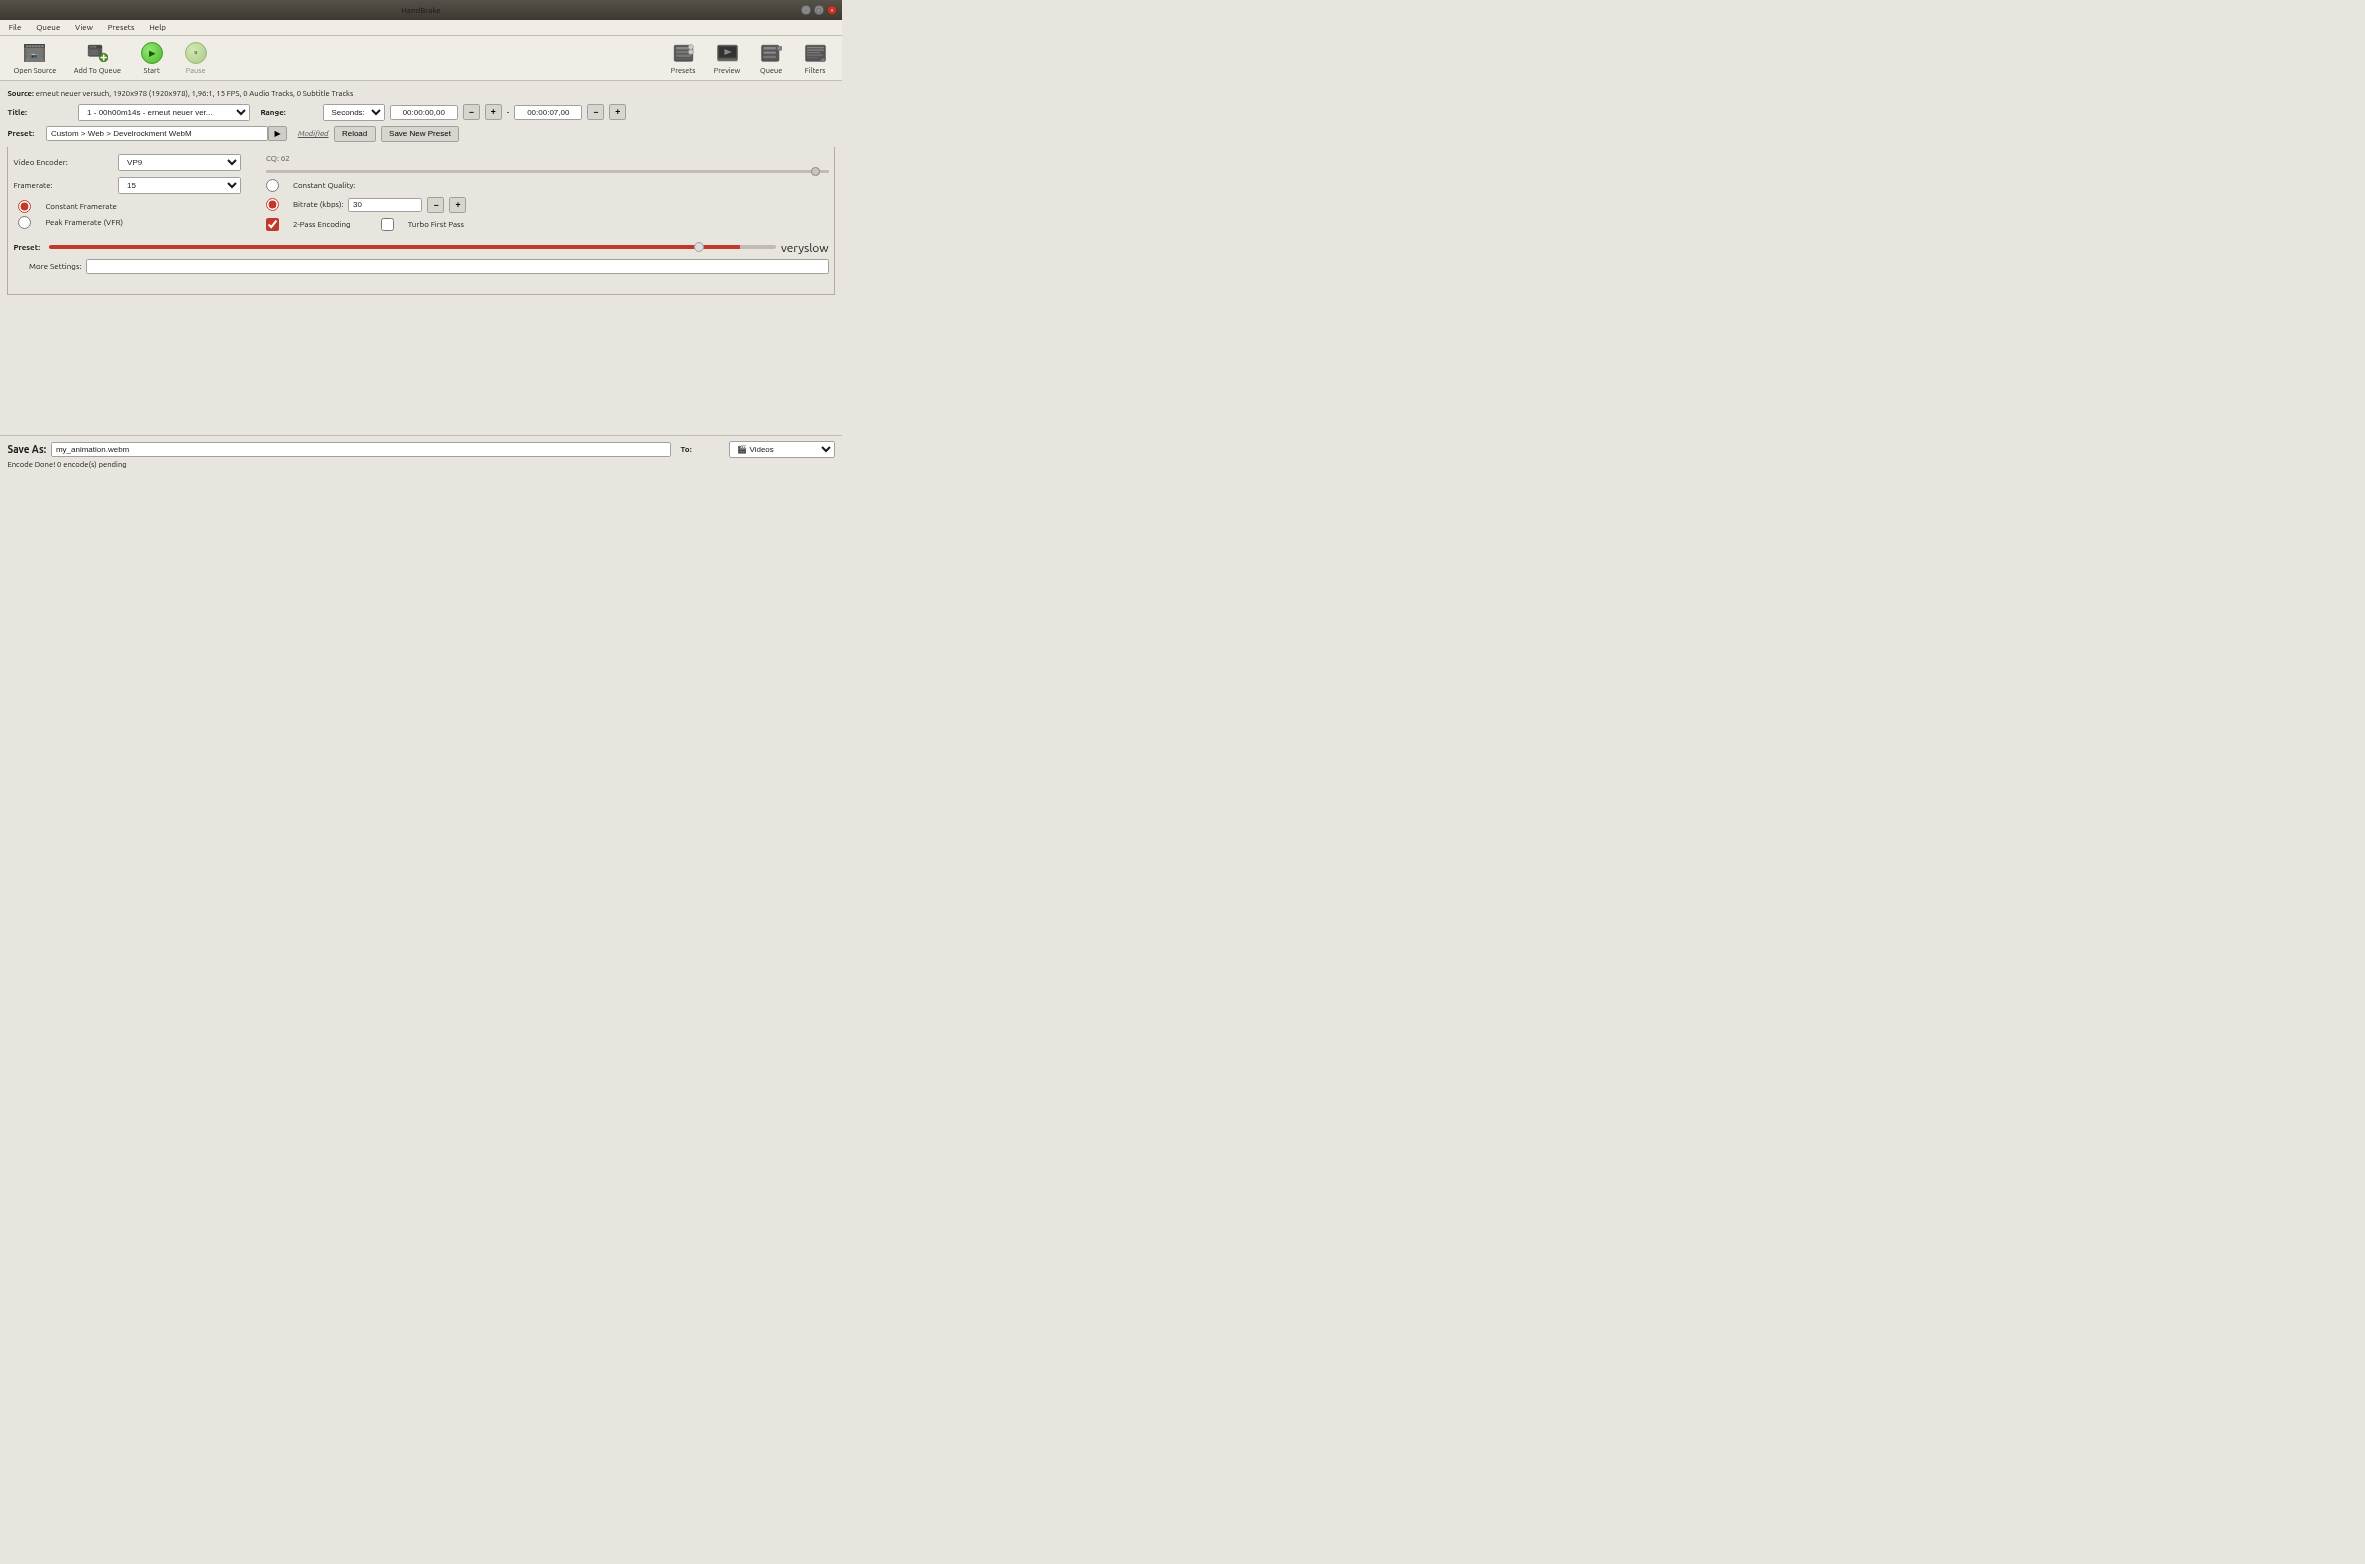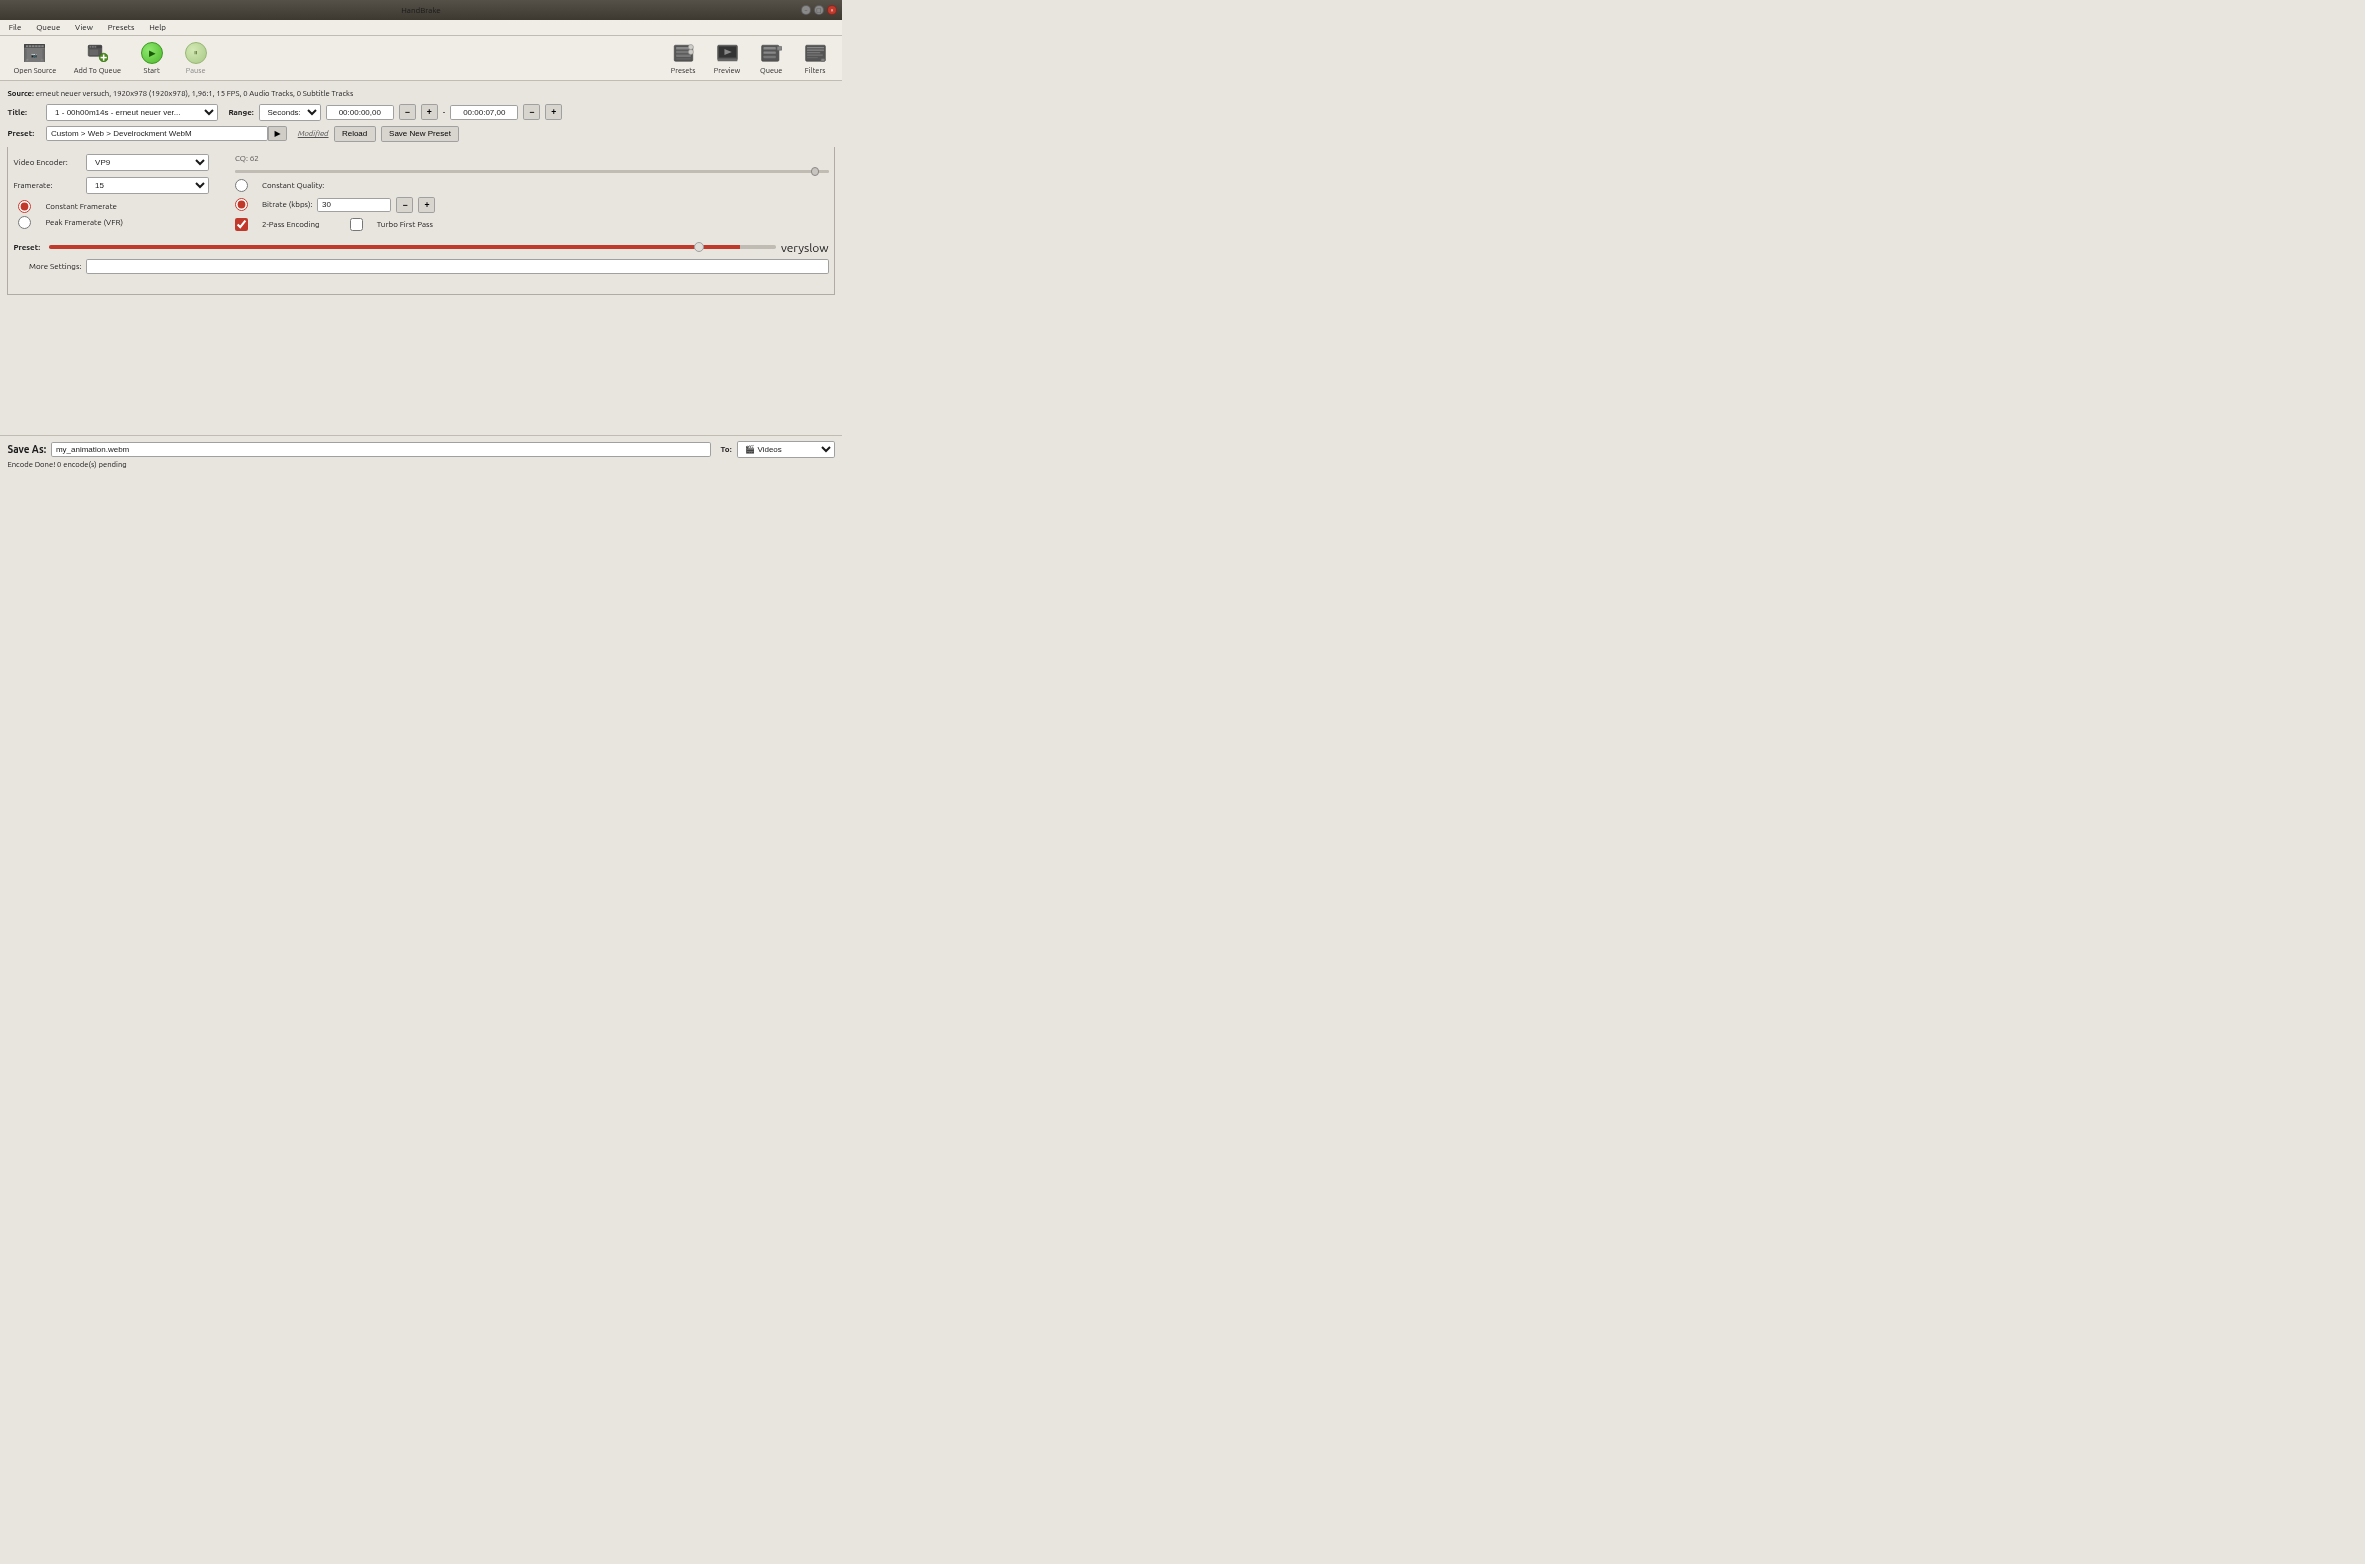--- a/index.html
+++ b/index.html
@@ -158,21 +158,21 @@
 
     
     select, input[type="text"] {
       background: white;
       border: 0.6px solid #a0a0a0;
       border-radius: 1.8px;
       padding: 1.8px 3.7px;
       font-size: 8px;
       color: #1a1a1a;
     }
-    select { cursor: pointer; }
+    select { cursor: pointer; margin-left: 32px; }
 
     .title-select {
       width: 172px;
     }
     .range-select { width: 62px; }
 
     .time-input {
       width: 68px;
       text-align: center;
     }
@@ -400,21 +400,21 @@
     }
     .save-row {
       display: flex;
       align-items: center;
       gap: 5px;
       margin-bottom: 2.5px;
     }
     .save-label { font-weight: bold; font-size: 10px; }
     .save-input { flex: 1; }
     .to-label { font-weight: bold; font-size: 8px; }
-    .videos-select { width: 98px; }
+    .videos-select { width: 106px; }
     .status-text { font-size: 7.7px; color: #1a1a1a; }
 
     
     .tb-icon {
       display: flex;
       align-items: center;
       justify-content: center;
     }
 
     

